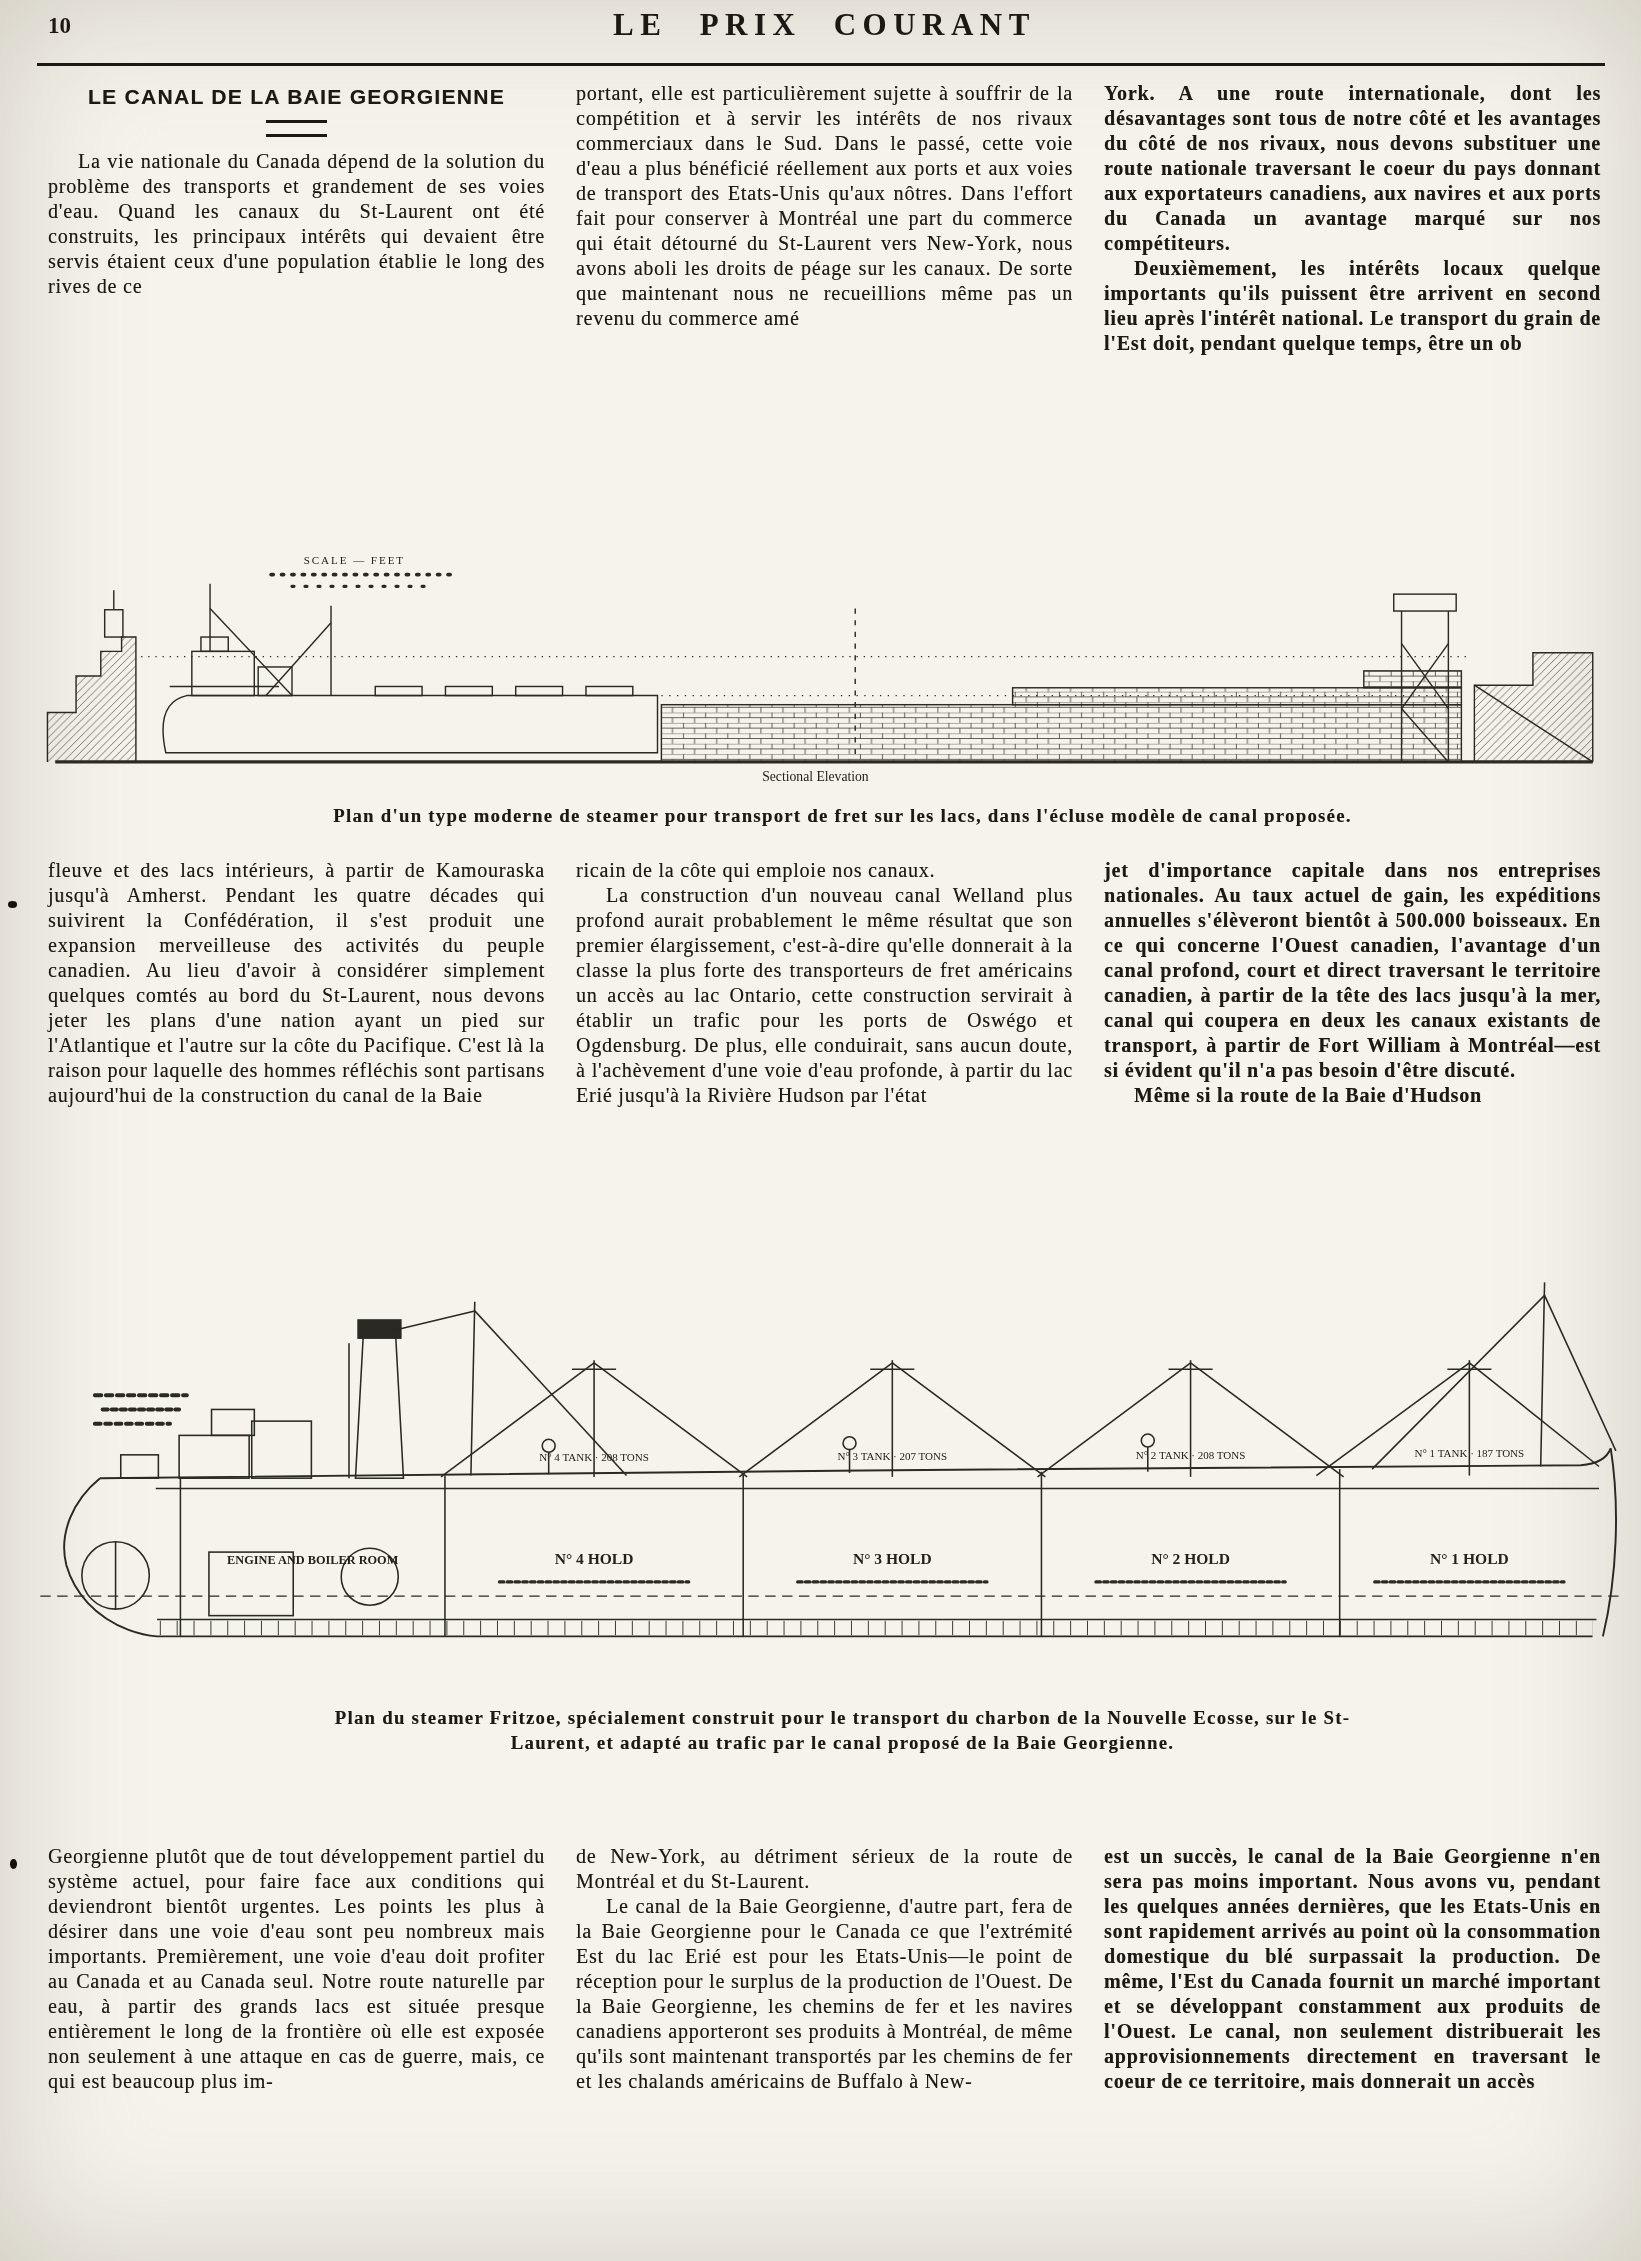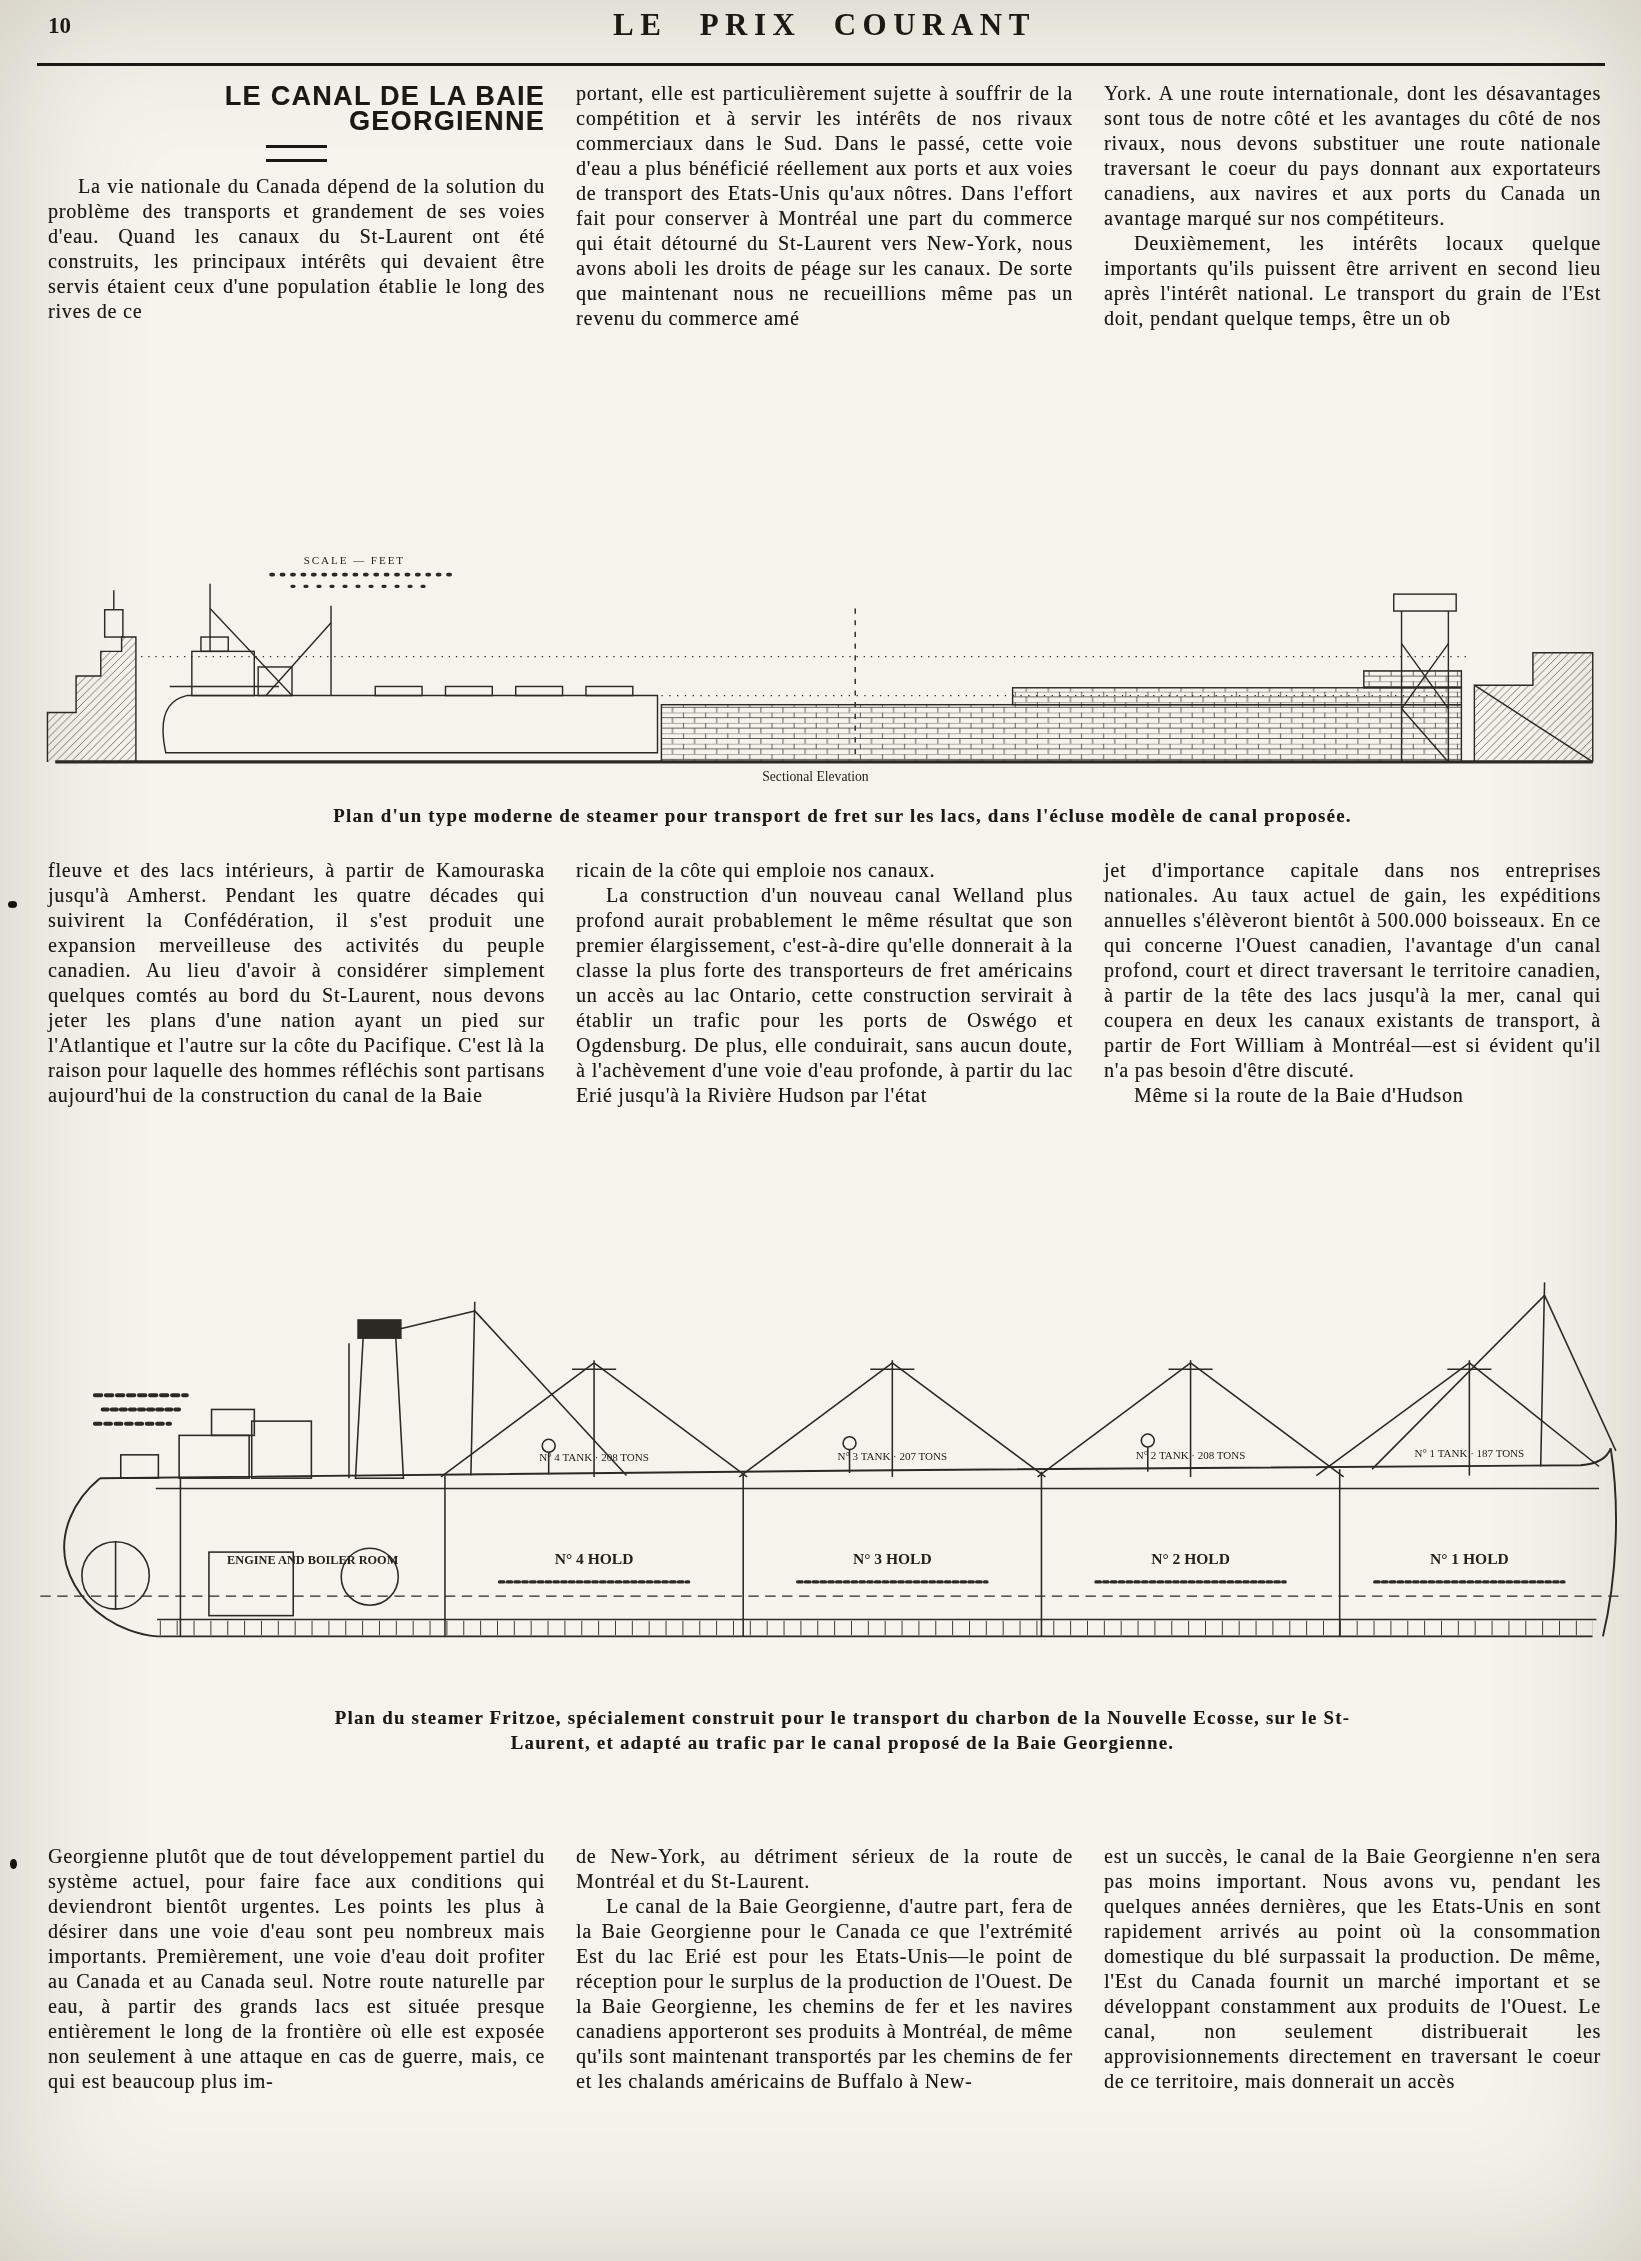--- a/index.html
+++ b/index.html
@@ -33,26 +33,26 @@
   .band .col {
     width:497px;
     font-size:20px; line-height:25px;
     letter-spacing:0.8px;
     text-align:justify;
     text-shadow:0.3px 0.3px 0.4px rgba(20,16,8,.45);
   }
   .band-top { top:81px; }
   .band-mid { top:858px; }
   .band-bottom { top:1844px; }
-  .heavy { font-weight:normal; }
+  .heavy { font-weight:bold; }
   .para.indent { text-indent:30px; }
   .art-title {
     font-family:"Liberation Sans", sans-serif;
-    font-size:27px; font-weight:bold;
-    letter-spacing:1.3px; text-align:right;
+    font-size:21px; font-weight:bold;
+    letter-spacing:1.3px; text-align:center;
     margin-top:2.6px;
   }
   .divider-short { width:61px; height:2.6px; background:#1c1914; margin:11.6px auto; }
   .subtitle {
     font-family:"Liberation Sans", sans-serif;
     font-weight:bold; font-size:17.4px; line-height:24px;
     text-align:center; padding:0 28px; letter-spacing:0.3px;
   }
   .figure { position:absolute; }
   .fig1-wrap { left:37px; top:546px; width:1561px; }

